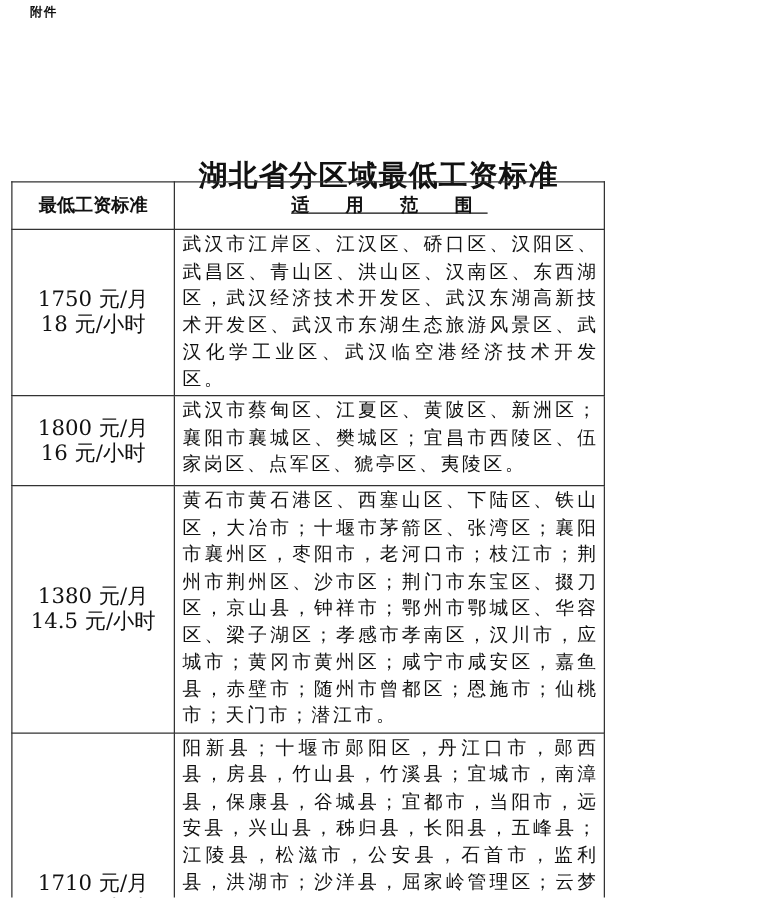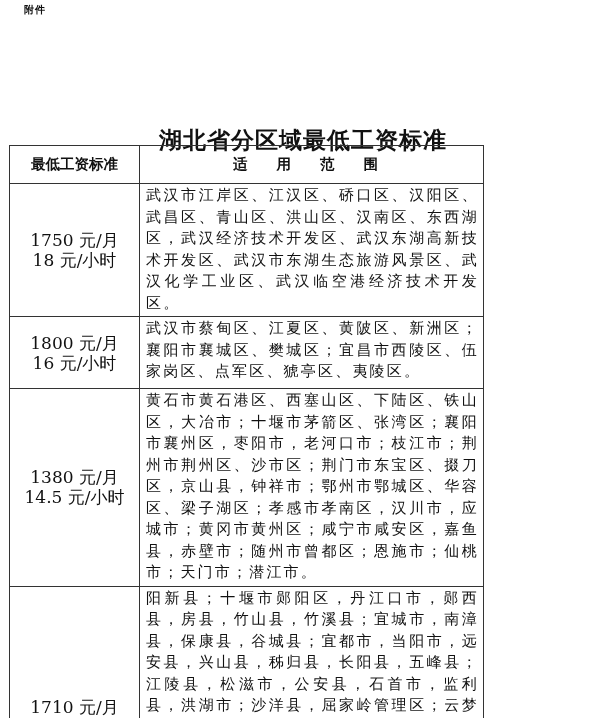--- a/index.html
+++ b/index.html
@@ -27,21 +27,21 @@
   }
   .wage-table td, .wage-table th {
     border: 1.5px solid #333;
     padding: 0;
   }
   .wage-table th {
     height: 37px;
     font-family: "DejaVu Sans", "Liberation Sans", sans-serif;
     font-weight: bold; font-size: 14.5px;
   }
-  .wage-table th.col-scope span { letter-spacing: 12px; }
+  .wage-table th.col-scope span { letter-spacing: 12px; text-decoration: underline; }
   .col-std { width: 130px; }
   .std-cell {
     text-align: center; vertical-align: middle;
     font-size: 17px; line-height: 20px;
   }
   .std-cell div { white-space: nowrap; }
   .scope-cell {
     vertical-align: top;
     padding: 1px 4px 2px 6px !important;
     font-size: 15px; line-height: 21.5px;

